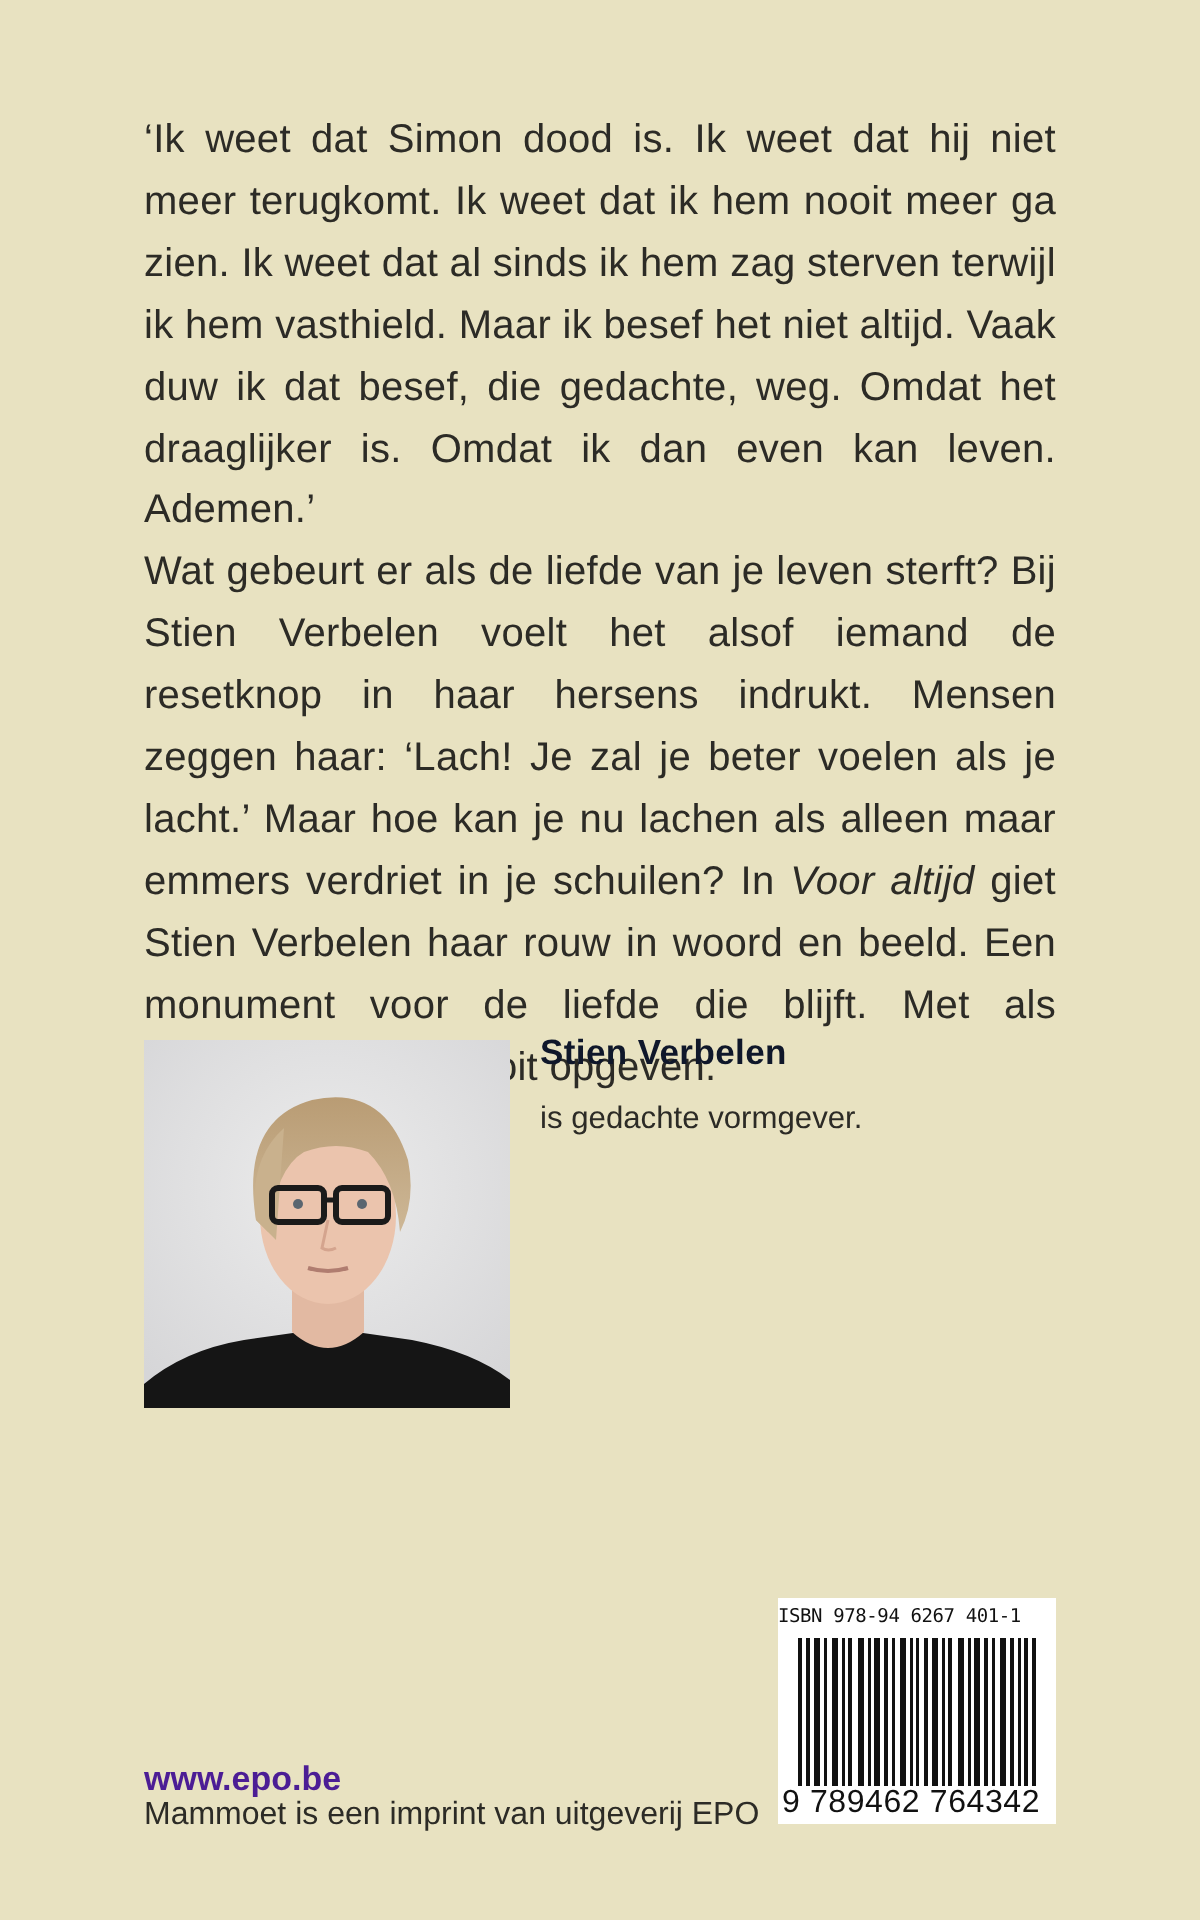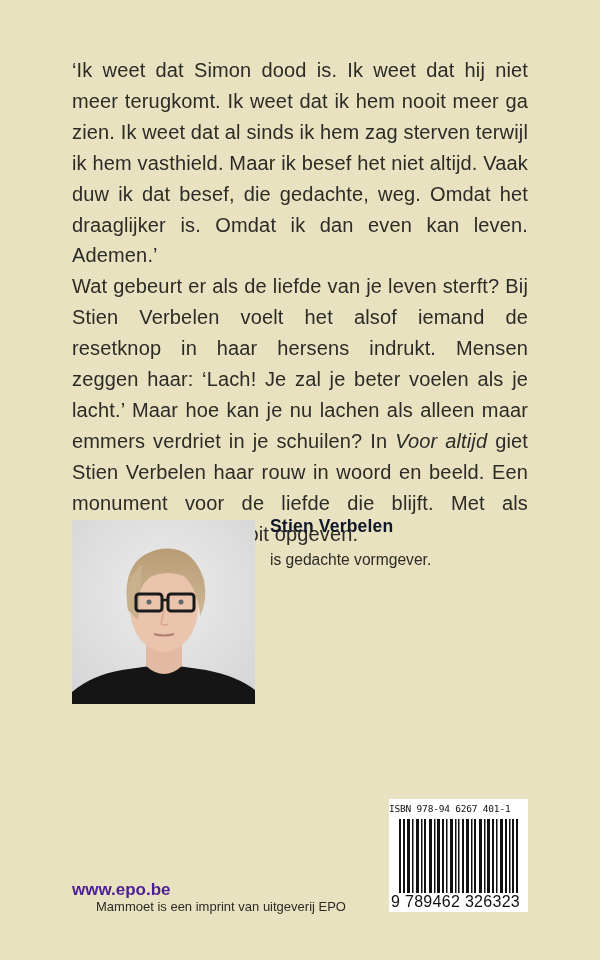--- a/index.html
+++ b/index.html
@@ -29,21 +29,21 @@
   .author-bio {
     position:absolute; left:270px; top:551px;
     font-size:15.6px; color:#2c2b26;
   }
   .footer-url {
     position:absolute; left:72px; top:880px;
     font-size:17px; font-weight:bold; color:#4c1d95;
   }
   .footer-imprint {
     position:absolute; left:72px; top:899px;
-    font-size:13px; color:#2c2b26;margin-left:24px;
+    font-size:16px; color:#2c2b26;
   }
   .barcode-box {
     position:absolute; left:389px; top:799px; width:139px; height:113px;
     background:#fff;
   }
   .isbn-top {
     position:absolute; left:0; right:0; top:4px; text-align:left;
     font-family:"DejaVu Sans Mono", monospace; font-size:9.5px; color:#111;
     letter-spacing:-0.2px;
   }
@@ -128,17 +128,17 @@
         <rect x="92" y="0" width="3" height="80"></rect>
       <rect x="97" y="0" width="2" height="80"></rect>
         <rect x="101" y="0" width="1.5" height="80"></rect>
       <rect x="105" y="0" width="3" height="80"></rect>
         <rect x="110" y="0" width="2" height="80"></rect>
       <rect x="114" y="0" width="1.5" height="80"></rect>
         <rect x="117" y="0" width="2" height="90"></rect>
       <rect x="121" y="0" width="2" height="90"></rect>
     </g>
   </svg>
-  <div class="isbn-digits">9 789462 326323</div>
+  <div class="isbn-digits">9 789462 764342</div>
 </div>
 
 <div class="footer-url">www.epo.be</div>
 <div class="footer-imprint">Mammoet is een imprint van uitgeverij EPO</div>
 
 </body></html>

